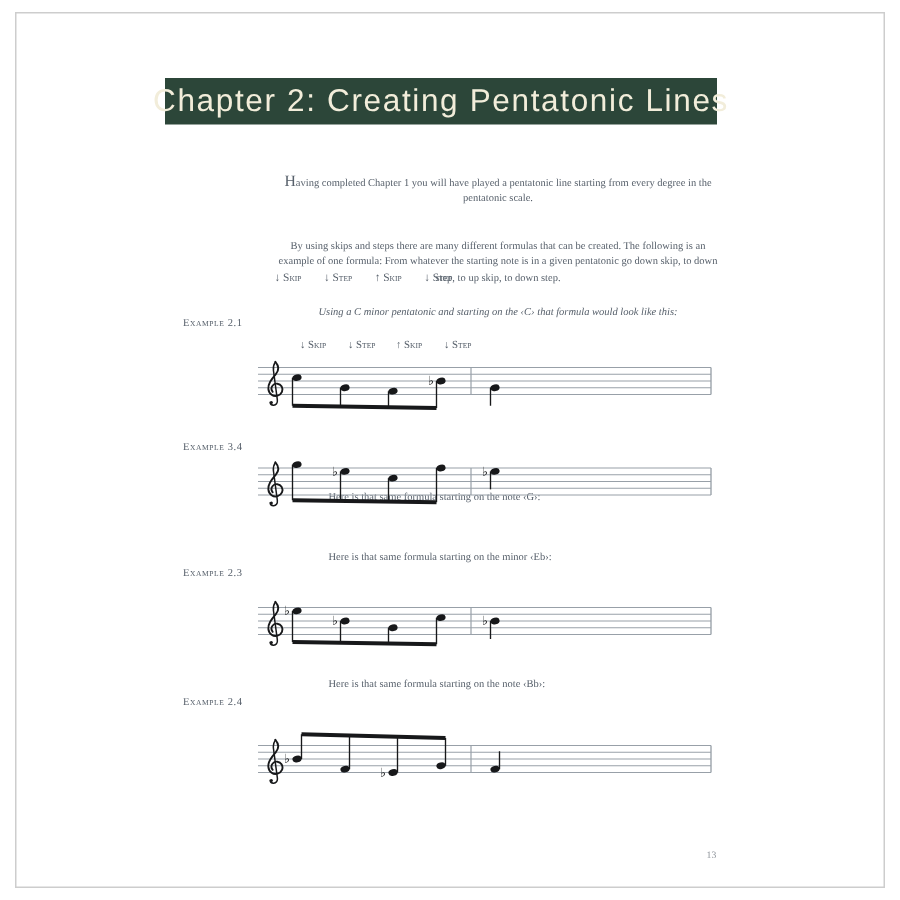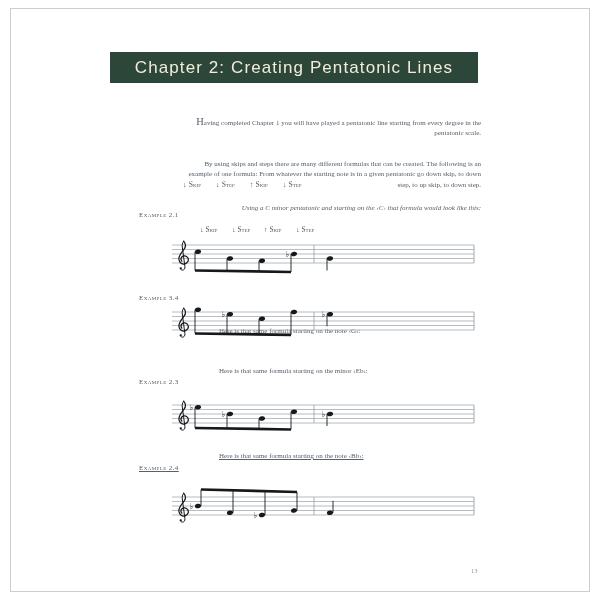--- a/index.html
+++ b/index.html
@@ -1,35 +1,35 @@
 <!DOCTYPE html>
 <html style="--ink: #57606b; --banner: #2c4639; --banner-ink: #f2edda; --pagenum: #8d939a;"><head>
 <meta charset="utf-8">
 <style>
   html,body{margin:0;padding:0;}
   body{width:600px;height:600px;background:#ffffff;position:relative;overflow:hidden;
        font-family:"Liberation Serif",serif;color:var(--ink,#57606b);}
   .page-border{position:absolute;left:10px;top:8px;width:578px;height:582px;border:1px solid #cdcdcd;}
   .banner{position:absolute;left:110px;top:52px;width:368px;height:31px;background:var(--banner,#2c4639);
           display:flex;align-items:center;justify-content:center;}
-  .banner-title{font-family:"Liberation Sans",sans-serif;font-size:17px;font-weight:400;
+  .banner-title{font-family:"Liberation Sans",sans-serif;font-size:21px;font-weight:400;
                 letter-spacing:1.1px;color:var(--banner-ink,#f2edda);white-space:nowrap;}
-  .para{position:absolute;left:183px;width:298px;font-size:7px;line-height:10.4px;text-align:right;}
+  .para{position:absolute;left:183px;width:298px;font-size:7px;line-height:10.4px;text-align:center;}
   .para.lead::first-letter{font-size:10.5px;}
   #p1{top:110px;}
   #p2{top:152px;}
   #formula-row{position:absolute;left:183px;top:180px;display:flex;gap:15px;
                font-variant:small-caps;font-size:7.6px;}
   #p3{top:196px;font-style:italic;}
-  .ex-label{position:absolute;left:115px;font-variant:small-caps;font-size:7px;letter-spacing:.4px;padding-left:24px;}
-  #exl1{top:211px;} #exl2{top:294px;} #exl3{top:378px;} #exl4{top:464px;text-decoration:underline;}
+  .ex-label{position:absolute;left:98px;font-variant:small-caps;font-size:7px;letter-spacing:.4px;padding-left:24px;}
+  #exl1{top:211px;} #exl2{top:294px;} #exl3{top:378px;} #exl4{top:464px;}
   .staff{position:absolute;left:168px;width:310px;height:58px;}
   #staff0{top:221px;} #staff1{top:288px;} #staff2{top:381px;} #staff3{top:473px;}
   .caption{position:absolute;left:219px;width:260px;font-size:7px;}
-  #cap0{top:287px;margin-top:40px;} #cap1{top:360px;} #cap2{top:445px;text-decoration:underline;}
+  #cap0{top:287px;margin-top:40px;} #cap1{top:360px;} #cap2{top:445px;}
   .page-num{position:absolute;left:471px;top:567px;font-size:6.5px;color:var(--pagenum,#8d939a);}
 </style>
 </head>
 <body>
 
 <div class="page-border"></div>
 
 <div class="banner">
   <span class="banner-title">Chapter 2: Creating Pentatonic Lines</span>
 </div>

